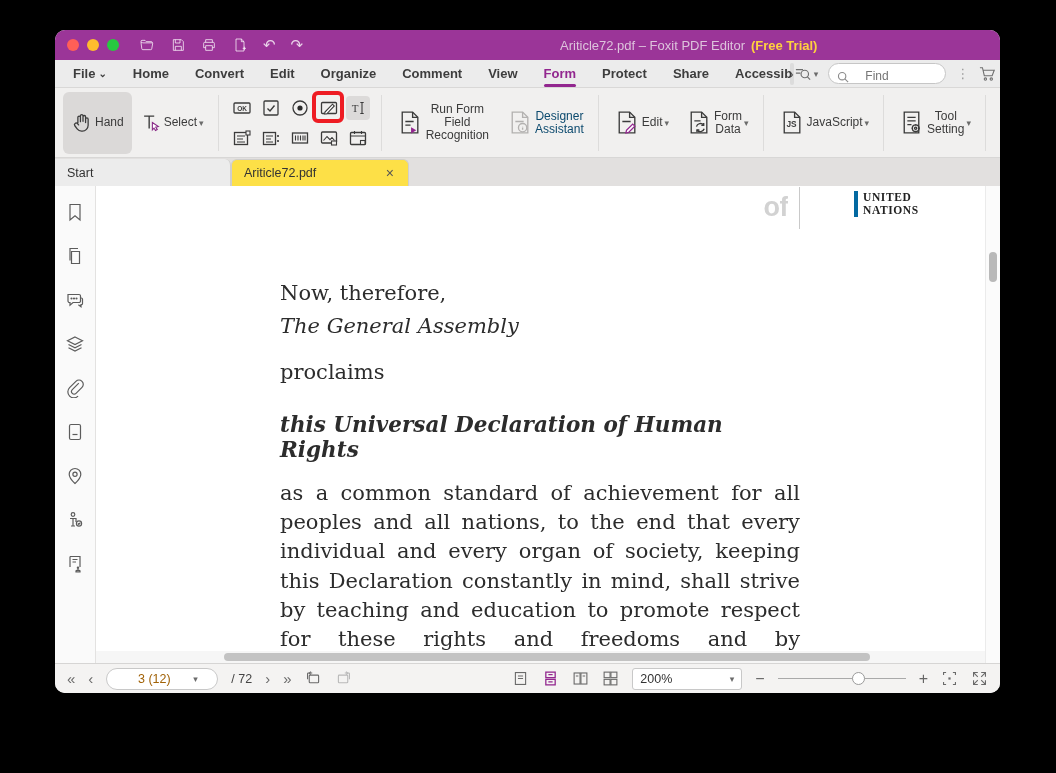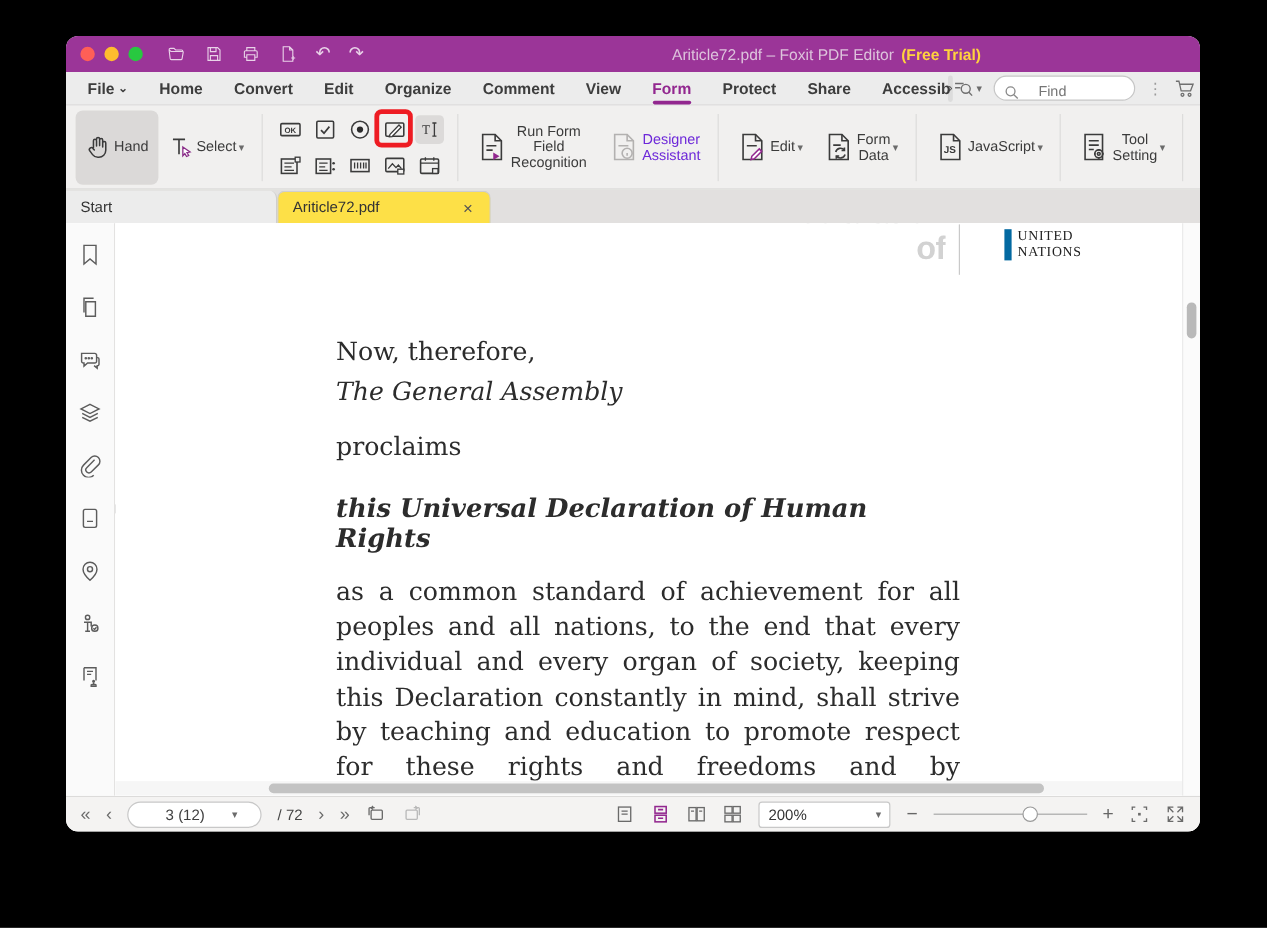--- a/index.html
+++ b/index.html
@@ -42,21 +42,21 @@
   .find-pill input { border:none; outline:none; width:70px; font-size:12px; color:#444; background:transparent; }
   .dots { color:#9a9a9a; font-size:13px; }
 
   
   .toolbar { height:70px; flex:0 0 70px; background:#f1f0ef; border-bottom:1px solid #d8d7d6;
              display:flex; align-items:center; padding:0 8px; }
   .tool-big { display:flex; flex-direction:row; align-items:center; justify-content:center;
               gap:2px; height:62px; padding:0 8px; border-radius:6px; font-size:12px; color:#3b3b3b; }
   .tool-big.selected { background:#dbd9d8; }
   .tool-label { text-align:center; line-height:13px; white-space:pre-line; }
-  .tool-big.disabled { color:#6d28d9; }
+  .tool-big.disabled { color:#0c4a6e; }
   .v-div { width:1px; height:56px; background:#dddcdb; margin:0 6px; flex:0 0 1px; }
   .caret { font-size:9px; color:#6b6b6b; line-height:8px; }
   .field-grid { display:grid; grid-template-columns:repeat(5,26px); grid-template-rows:26px 26px;
                 gap:4px 3px; align-items:center; justify-items:center; margin:0 4px; }
   .fcell { width:24px; height:24px; display:flex; align-items:center; justify-content:center;
            border-radius:4px; position:relative; }
   .fcell.greybg { background:#dcdad9; }
   .fcell svg { width:20px; height:20px; }
   .annotation { position:absolute; left:-5px; top:-5px; width:32px; height:32px;
                 border:4px solid #ee1c23; border-radius:6px; pointer-events:none; }
@@ -83,40 +83,40 @@
   .vthumb { position:absolute; left:3px; top:66px; width:8px; height:30px; background:#b9b9b9; border-radius:4px; }
   .hscroll { position:absolute; left:0; right:0; bottom:0; height:12px; background:#f6f6f6; }
   .hthumb { position:absolute; left:128px; top:2px; width:646px; height:8px; background:#c3c3c3; border-radius:4px; }
 
   
   .udhr-logo { position:absolute; left:530px; top:0; width:162px; height:40px; overflow:hidden;
                text-align:right; }
   .udhr-logo .inner { margin-top:-24px; font-size:27px; font-weight:bold; line-height:30px;
                color:#d2d2d2; letter-spacing:-.5px; }
   .hdr-div { position:absolute; left:703px; top:1px; width:1px; height:42px; background:#c9c9c9; }
-  .un-logo { position:absolute; left:741px; top:5px; border-left:6px solid #0369a1; padding-left:5px;
+  .un-logo { position:absolute; left:758px; top:5px; border-left:4px solid #0369a1; padding-left:5px;
              font-family:"Liberation Serif", serif; font-size:11.5px; line-height:13px;
-             letter-spacing:.6px; color:#222; font-weight:400; }
+             letter-spacing:.6px; color:#222; font-weight:700; }
   .doc-text { position:absolute; left:184px; top:0; width:520px;
               font-family:"DejaVu Serif", serif; color:#2c2c2c; }
   .p-now { position:absolute; top:95px; font-size:21px; }
   .p-assembly { position:absolute; top:128px; font-size:21px; font-weight:normal; font-style:italic; }
   .p-proclaims { position:absolute; top:174px; font-size:21px; }
   .p-doc-title { position:absolute; top:226px; font-size:21.5px; font-weight:bold; font-style:italic; }
   .p-body { position:absolute; top:293px; width:520px; font-size:21px; line-height:29.2px;
             text-align:justify; }
 
   
   .statusbar { height:30px; flex:0 0 30px; background:#f4f3f2; border-top:1px solid #d6d5d4;
                display:flex; align-items:center; padding:0 12px; gap:13px; color:#5f5f5f; }
   .nav-glyph { font-size:15px; color:#6a6a6a; line-height:1; }
   .page-pill { width:112px; height:22px; border:1px solid #c8c8c8; border-radius:11px; background:#fff;
                display:flex; align-items:center; padding:0 8px; }
   .page-pill input { border:none; outline:none; width:78px; text-align:center; font-size:12.5px;
-               color:#404040; background:transparent; }
+               color:#a16207; background:transparent; }
   .page-total { font-size:12.5px; color:#444; }
   .sb-icon svg { width:17px; height:17px; }
   .zoom-box { width:110px; height:22px; border:1px solid #c8c8c8; border-radius:3px; background:#fff;
               display:flex; align-items:center; justify-content:space-between; padding:0 7px;
               font-size:12.5px; color:#333; }
   .slider { width:128px; height:14px; position:relative; }
   .slider .track { position:absolute; top:6px; left:0; right:0; height:1.5px; background:#a9a9a9; }
   .slider .thumb { position:absolute; top:0; left:58%; width:13px; height:13px; border-radius:50%;
                    background:#fff; border:1px solid #9a9a9a; }
   .pm { font-size:16px; color:#666; }

